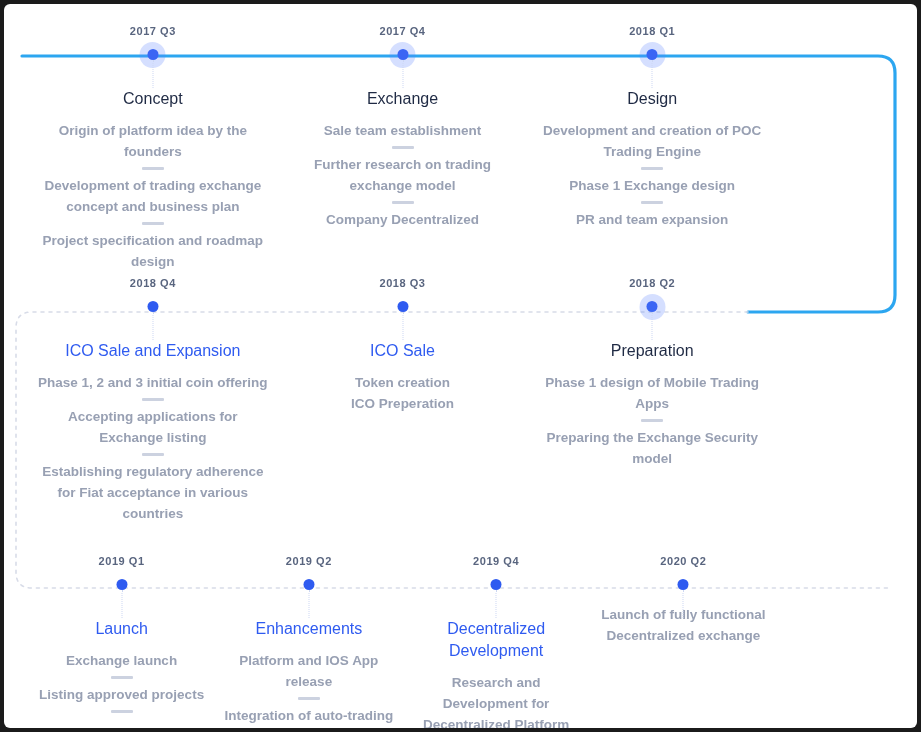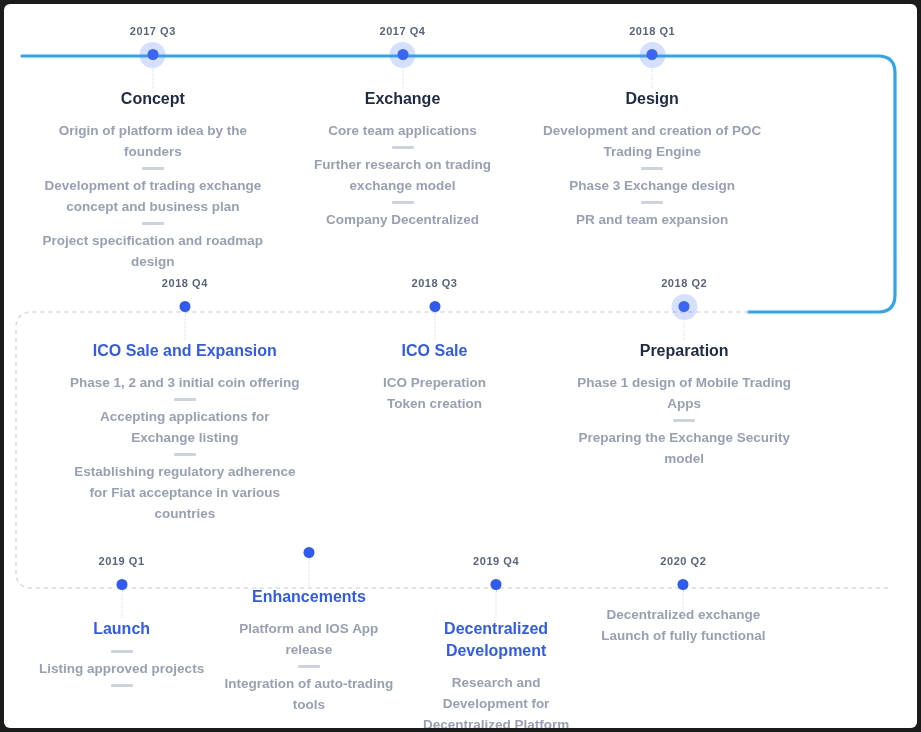--- a/index.html
+++ b/index.html
@@ -18,21 +18,21 @@
     overflow:hidden;
   }
   .canvas{position:absolute;inset:0;}
 
   
   .connectors{position:absolute;left:0;top:0;width:913px;height:724px;pointer-events:none;}
 
   
   .row{position:absolute;left:0;width:773px;display:flex;}
   .row1{top:0;}
-  .row2{top:256px;padding-left:32px;}
+  .row2{top:256px;}
   .row3{top:532px;}
 
   .col{position:relative;box-sizing:border-box;text-align:center;}
 
   
   .row1 .col{width:289px;}
   .row1 .c0{margin-left:24px;}
   .row1 .c1{margin-left:0px;}
   .row1 .c2{margin-left:0px;}
 
@@ -79,21 +79,21 @@
   .stem{
     position:absolute;
     left:50%;top:22px;
     transform:translateX(-50%);
     width:0;height:28px;
     border-left:1px dotted #ccd6f2;
   }
 
   .title{
     font-size:16px;
-    font-weight:bold;
+    font-weight:normal;
     line-height:22px;
     margin:14px 0 10px 0;
     color:#1f2a44;
     text-align:center;
   }
   .title.accent{color:#2f5bf0;}
 
   .body{
     font-size:13.5px;
     line-height:21px;
@@ -141,39 +141,39 @@
       </div>
 
       <div class="col c1">
         <div class="date">2017 Q4</div>
         <div class="dotwrap">
           <span class="dot halo"></span>
           <span class="stem"></span>
         </div>
         <div class="title">Exchange</div>
         <div class="body">
-          <p class="ln">Core team applications</p>
+          <p class="ln">Sale team establishment</p>
           <div class="sep"></div>
           <p class="ln">Further research on trading exchange model</p>
           <div class="sep"></div>
           <p class="ln">Company Decentralized</p>
         </div>
       </div>
 
       <div class="col c2">
         <div class="date">2018 Q1</div>
         <div class="dotwrap">
           <span class="dot halo"></span>
           <span class="stem"></span>
         </div>
         <div class="title">Design</div>
         <div class="body">
           <p class="ln">Development and creation of POC Trading Engine</p>
           <div class="sep"></div>
-          <p class="ln">Phase 3 Exchange design</p>
+          <p class="ln">Phase 1 Exchange design</p>
           <div class="sep"></div>
           <p class="ln">PR and team expansion</p>
         </div>
       </div>
     </div>
 
     <div class="row row2">
 
       <div class="col c0">
         <div class="date">2018 Q4</div>
@@ -192,22 +192,22 @@
       </div>
 
       <div class="col c1">
         <div class="date">2018 Q3</div>
         <div class="dotwrap">
           <span class="dot"></span>
           <span class="stem"></span>
         </div>
         <div class="title accent">ICO Sale</div>
         <div class="body">
+          <p class="ln">Token creation</p>
           <p class="ln">ICO Preperation</p>
-          <p class="ln">Token creation</p>
         </div>
       </div>
 
       <div class="col c2">
         <div class="date">2018 Q2</div>
         <div class="dotwrap">
           <span class="dot halo"></span>
           <span class="stem"></span>
         </div>
         <div class="title">Preparation</div>
@@ -222,27 +222,29 @@
     <div class="row row3">
 
       <div class="col c0">
         <div class="date">2019 Q1</div>
         <div class="dotwrap">
           <span class="dot"></span>
           <span class="stem"></span>
         </div>
         <div class="title accent">Launch</div>
         <div class="body">
+          <p class="ln">Exchange launch</p>
           <div class="sep"></div>
           <p class="ln">Listing approved projects</p>
           <div class="sep"></div>
         </div>
       </div>
 
       <div class="col c1">
+        <div class="date">2019 Q2</div>
         <div class="dotwrap">
           <span class="dot"></span>
           <span class="stem"></span>
         </div>
         <div class="title accent">Enhancements</div>
         <div class="body">
           <p class="ln">Platform and IOS App release</p>
           <div class="sep"></div>
           <p class="ln">Integration of auto-trading tools</p>
         </div>
@@ -260,20 +262,20 @@
         </div>
       </div>
 
       <div class="col c3">
         <div class="date">2020 Q2</div>
         <div class="dotwrap">
           <span class="dot"></span>
           <span class="stem"></span>
         </div>
         <div class="body">
+          <p class="ln">Launch of fully functional</p>
           <p class="ln">Decentralized exchange</p>
-          <p class="ln">Launch of fully functional</p>
         </div>
       </div>
     </div>
 
   </div>
 </div>
 
 </body></html>

